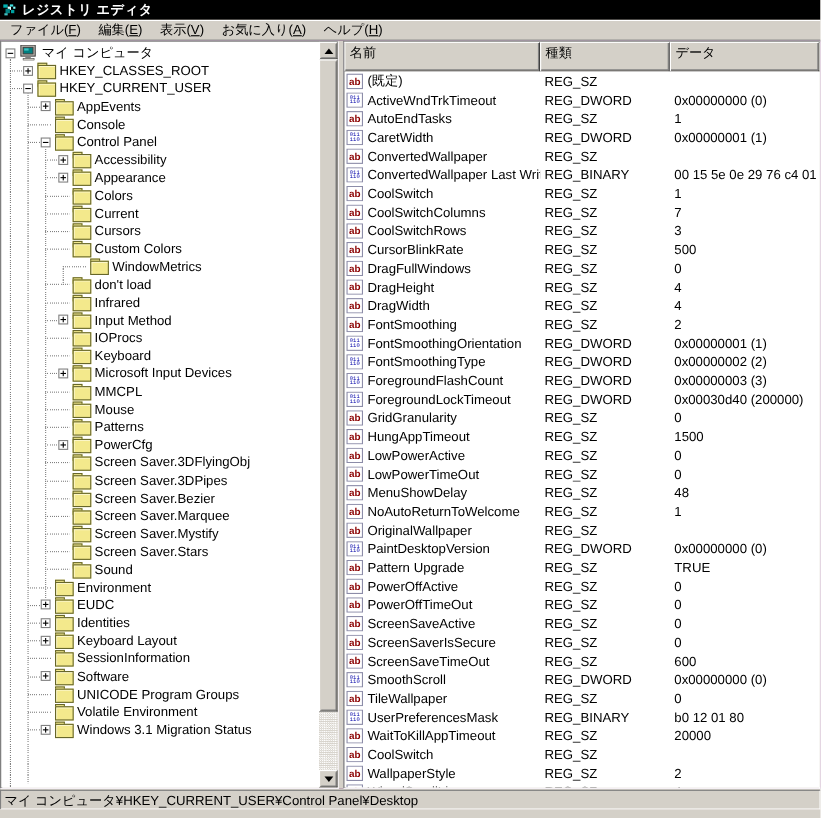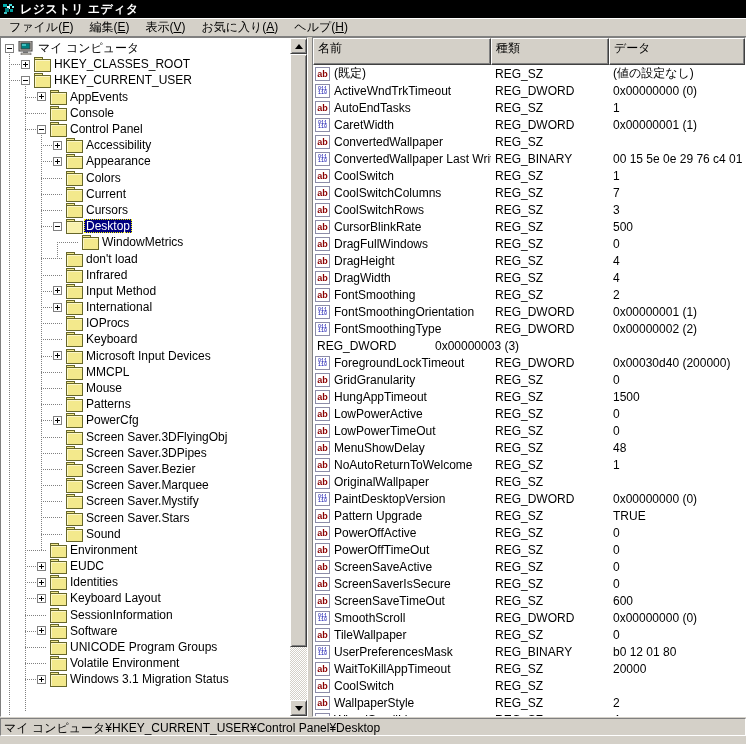--- a/index.html
+++ b/index.html
@@ -171,25 +171,25 @@
             <span class="ebox hidden"></span>
             <span class="ficon folder"></span>
             <span class="tlabel">Current</span>
           </div>
           <div class="trow" style="--lvl: 3;">
             <span class="stub long"></span>
             <span class="ebox hidden"></span>
             <span class="ficon folder"></span>
             <span class="tlabel">Cursors</span>
           </div>
-          <div class="trow sel" style="--lvl: 3;">
-            <span class="stub"></span>
-            <span class="ebox minus"></span>
-            <span class="ficon folder-open"></span>
-            <span class="tlabel">Desktop</span>
+          <div class="trow" style="--lvl: 3;">
+            <span class="stub long"></span>
+            <span class="ebox hidden"></span>
+            <span class="ficon folder"></span>
+            <span class="tlabel">Custom Colors</span>
           </div>
           <div class="trow" style="--lvl: 4;">
             <span class="stub long"></span>
             <span class="ebox hidden"></span>
             <span class="ficon folder"></span>
             <span class="tlabel">WindowMetrics</span>
           </div>
           <div class="trow" style="--lvl: 3;">
             <span class="stub long"></span>
             <span class="ebox hidden"></span>
@@ -200,26 +200,20 @@
             <span class="stub long"></span>
             <span class="ebox hidden"></span>
             <span class="ficon folder"></span>
             <span class="tlabel">Infrared</span>
           </div>
           <div class="trow" style="--lvl: 3;">
             <span class="stub"></span>
             <span class="ebox plus"></span>
             <span class="ficon folder"></span>
             <span class="tlabel">Input Method</span>
-          </div>
-          <div class="trow" style="--lvl: 3;">
-            <span class="stub"></span>
-            <span class="ebox plus"></span>
-            <span class="ficon folder"></span>
-            <span class="tlabel">International</span>
           </div>
           <div class="trow" style="--lvl: 3;">
             <span class="stub long"></span>
             <span class="ebox hidden"></span>
             <span class="ficon folder"></span>
             <span class="tlabel">IOProcs</span>
           </div>
           <div class="trow" style="--lvl: 3;">
             <span class="stub long"></span>
             <span class="ebox hidden"></span>
@@ -373,21 +367,20 @@
         <div class="hcell col-type">種類</div>
         <div class="hcell col-data">データ</div>
       </div>
       <div class="lrows" id="list-rows">
           <div class="lrow">
             <span class="cell name col-name">
               <span class="vicon sz">ab</span>
               <span>(既定)</span>
             </span>
             <span class="cell col-type">REG_SZ</span>
-            <span class="cell col-data">(値の設定なし)</span>
           </div>
           <div class="lrow">
             <span class="cell name col-name">
               <span class="vicon bin">011
 110</span>
               <span>ActiveWndTrkTimeout</span>
             </span>
             <span class="cell col-type">REG_DWORD</span>
             <span class="cell col-data">0x00000000 (0)</span>
           </div>
@@ -501,20 +494,25 @@
           <div class="lrow">
             <span class="cell name col-name">
               <span class="vicon bin">011
 110</span>
               <span>FontSmoothingType</span>
             </span>
             <span class="cell col-type">REG_DWORD</span>
             <span class="cell col-data">0x00000002 (2)</span>
           </div>
           <div class="lrow">
+            <span class="cell name col-name">
+              <span class="vicon bin">011
+110</span>
+              <span>ForegroundFlashCount</span>
+            </span>
             <span class="cell col-type">REG_DWORD</span>
             <span class="cell col-data">0x00000003 (3)</span>
           </div>
           <div class="lrow">
             <span class="cell name col-name">
               <span class="vicon bin">011
 110</span>
               <span>ForegroundLockTimeout</span>
             </span>
             <span class="cell col-type">REG_DWORD</span>

